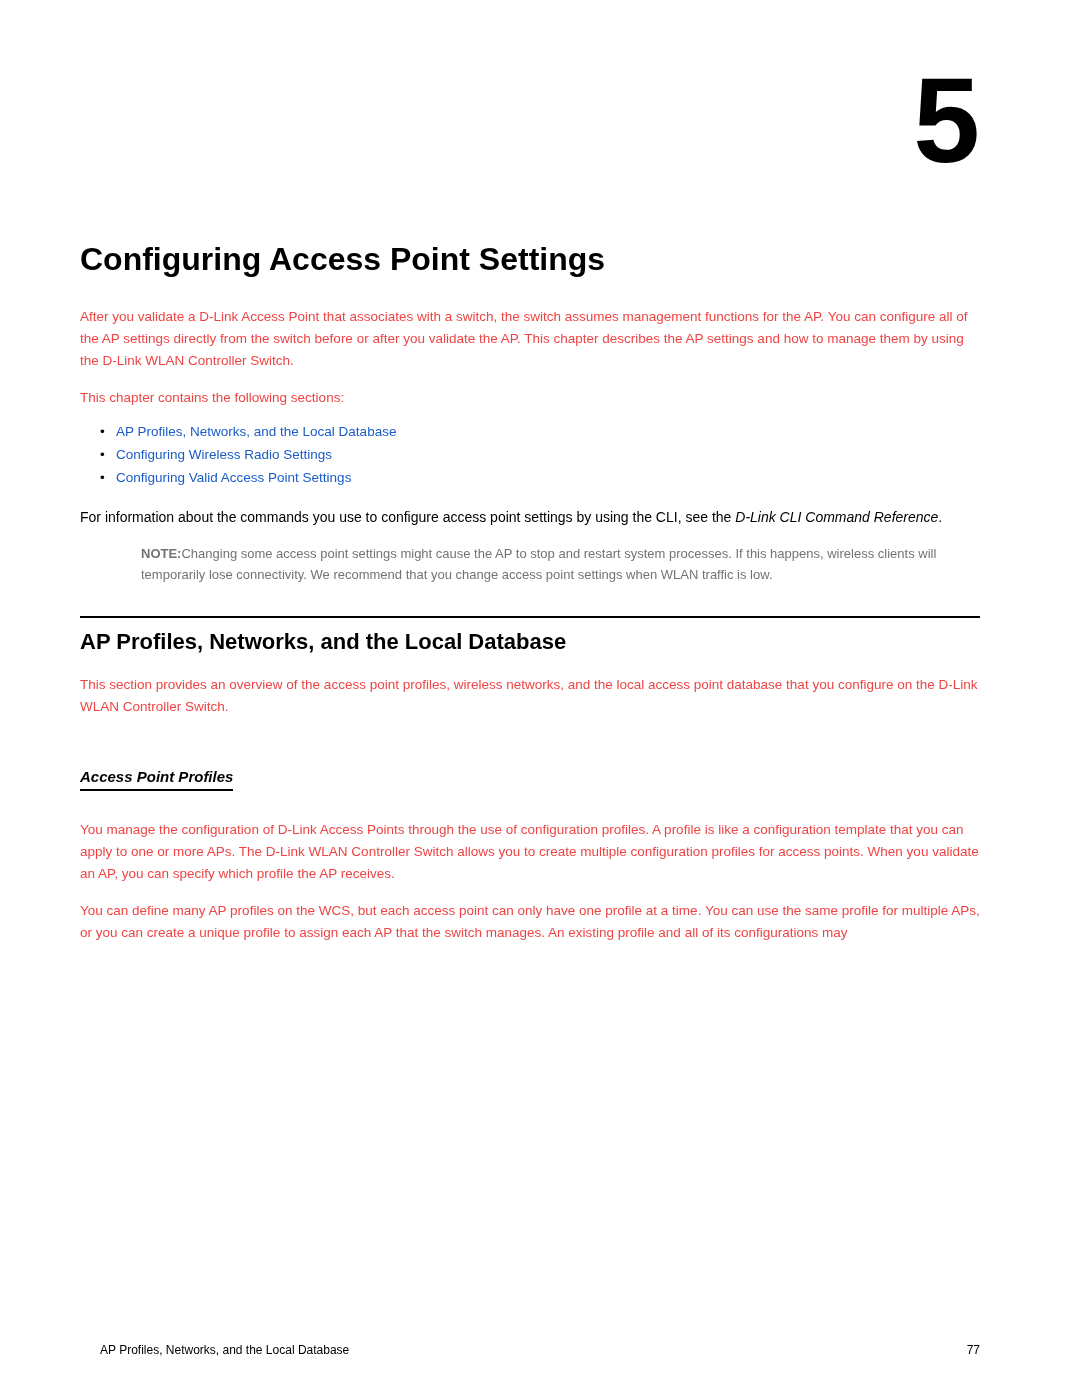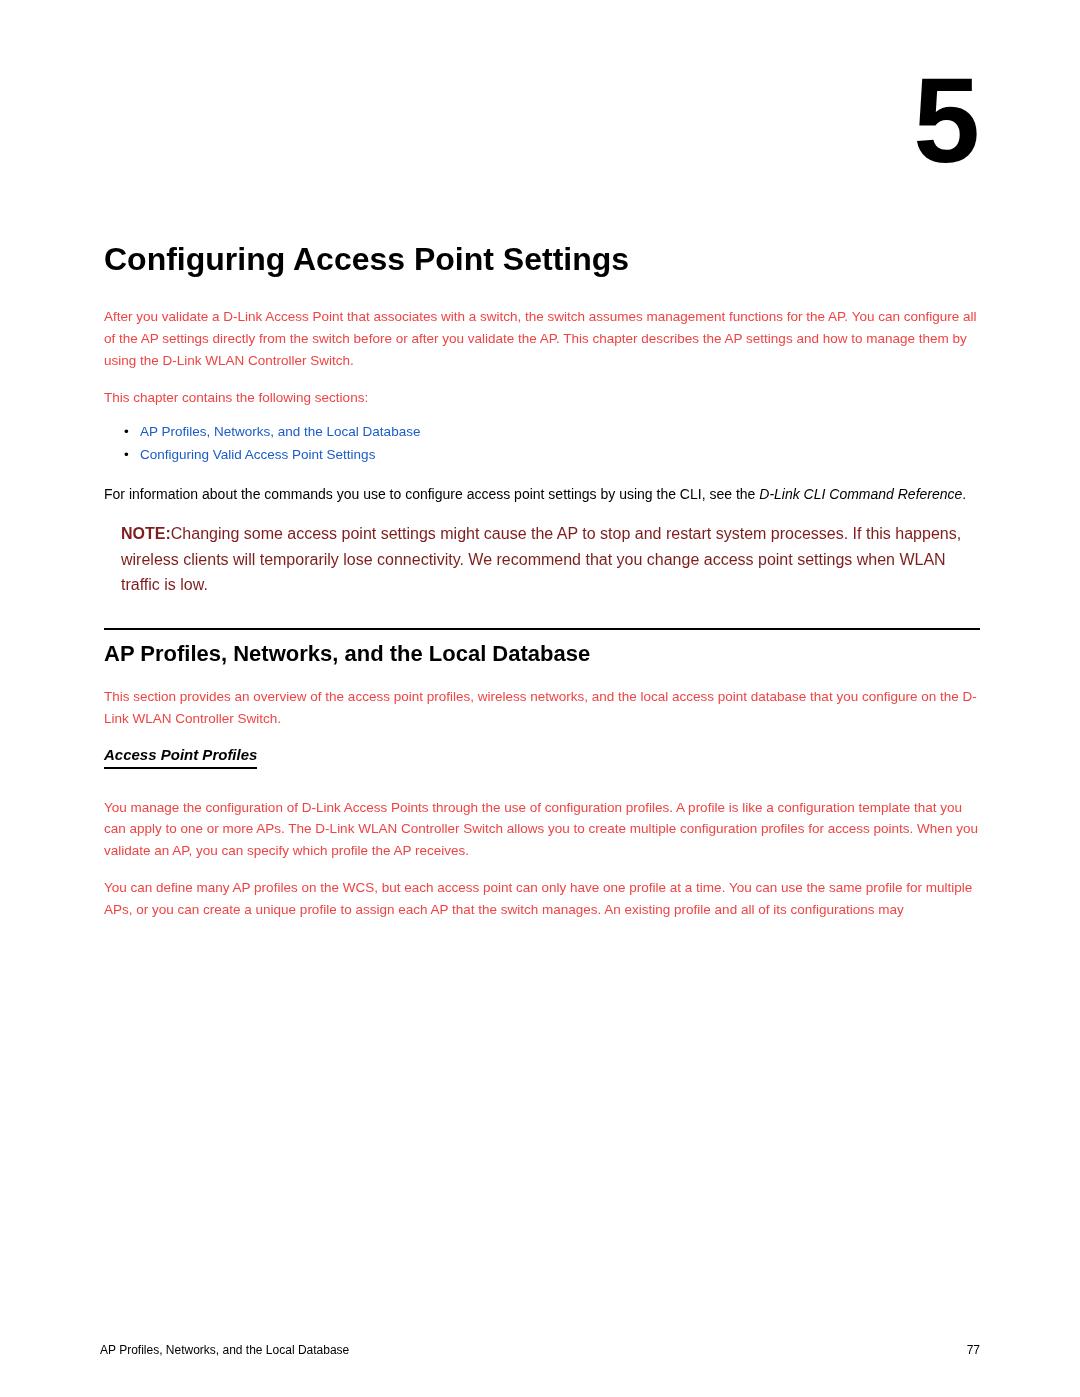--- a/index.html
+++ b/index.html
@@ -30,21 +30,21 @@
       text-align: right;
       padding-right: 100px;
       font-size: 120px;
       font-weight: bold;
       color: #000000;
       line-height: 1;
       margin-bottom: 60px;
     }
 
     .content-area {
-      padding-left: 104px;
+      padding-left: 80px;
       padding-right: 100px;
     }
 
     .chapter-title {
       font-size: 32px;
       font-weight: bold;
       color: #000000;
       margin-bottom: 28px;
       line-height: 1.2;
     }
@@ -90,24 +90,24 @@
       line-height: 1.6;
       color: #000000;
       margin-bottom: 16px;
     }
 
     .cli-text em {
       font-style: italic;
     }
 
     .note-block {
-      margin: 16px 0 16px 17px;
-      font-size: 16px;
+      margin: 16px 0 16px 61px;
+      font-size: 13px;
       line-height: 1.6;
-      color: #7f1d1d;
+      color: #737373;
     }
 
     .note-block .note-label {
       font-weight: bold;
     }
 
     .section-heading {
       font-size: 22px;
       font-weight: bold;
       color: #000000;
@@ -120,20 +120,21 @@
 
     .subsection-heading {
       font-size: 15px;
       font-weight: bold;
       font-style: italic;
       color: #000000;
       border-bottom: 2px solid #000000;
       padding-bottom: 4px;
       margin-bottom: 14px;
       display: inline-block;
+      margin-top: 35px;
     }
 
     .subsection-container {
       margin-bottom: 14px;
     }
 
     .footer {
       position: absolute;
       bottom: 40px;
       left: 0;
@@ -165,20 +166,21 @@
   <div class="content-area">
 
     <h1 class="chapter-title">Configuring Access Point Settings</h1>
 
     <p class="body-text">After you validate a D-Link Access Point that associates with a switch, the switch assumes management functions for the AP. You can configure all of the AP settings directly from the switch before or after you validate the AP. This chapter describes the AP settings and how to manage them by using the D-Link WLAN Controller Switch.</p>
 
     <p class="body-text section-intro">This chapter contains the following sections:</p>
 
     <ul class="bullet-list">
       <li><a href="#">AP Profiles, Networks, and the Local Database</a></li>
+      <li><a href="#">Configuring Wireless Radio Settings</a></li>
       <li><a href="#">Configuring Valid Access Point Settings</a></li>
     </ul>
 
     <p class="cli-text">
       <span>For information about the commands you use to configure access point settings by using the CLI, see the </span><em>D-Link CLI Command Reference</em><span>.</span>
     </p>
 
     <div class="note-block">
       <span class="note-label">NOTE:</span><span>Changing some access point settings might cause the AP to stop and restart system processes. If this happens, wireless clients will temporarily lose connectivity. We recommend that you change access point settings when WLAN traffic is low.</span>
     </div>

